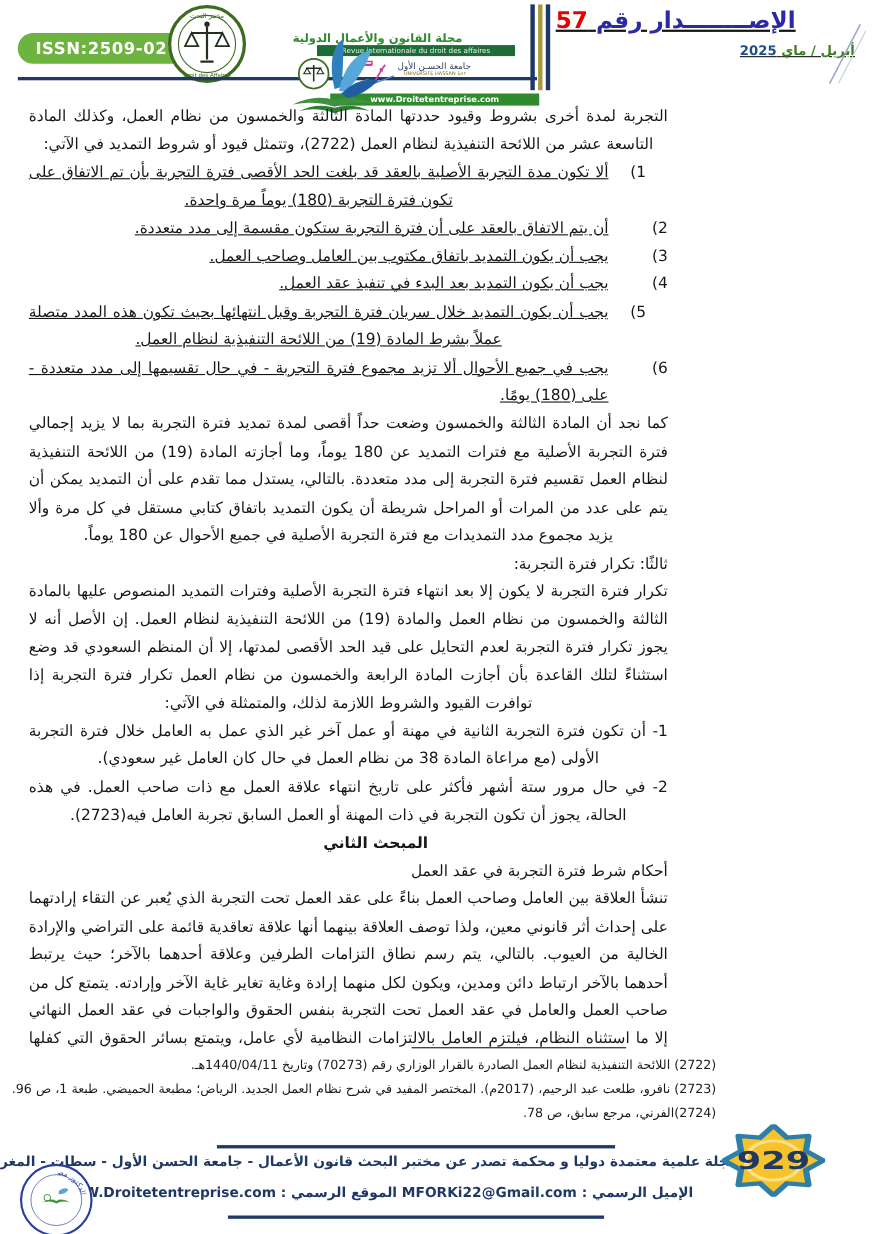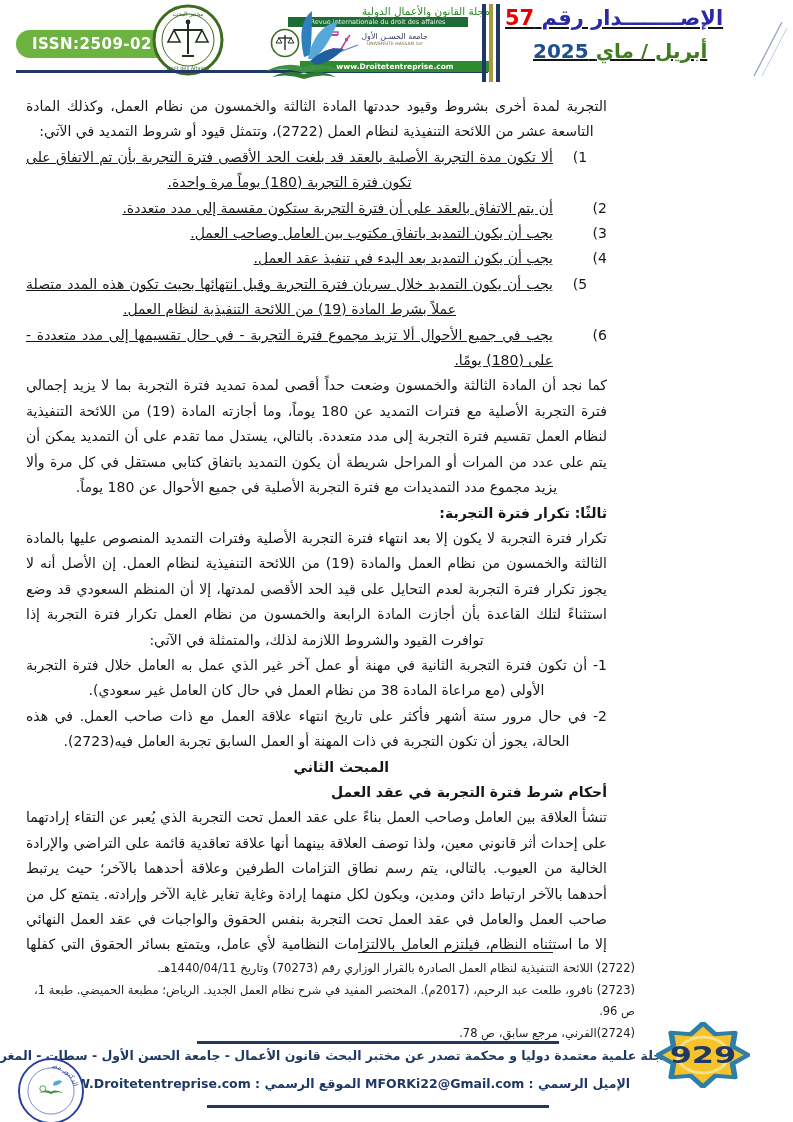--- a/index.html
+++ b/index.html
@@ -12,55 +12,55 @@
   
   .header { position:absolute; top:0; left:0; width:793px; height:92px; background:#fff; }
   .issn-pill {
     position:absolute; left:16px; top:30px; background:#6cb33f; color:#fff;
     font-weight:bold; font-size:15px; padding:5px 16px; border-radius:20px;
     letter-spacing:.5px; direction:ltr;
   }
   .lab-seal { position:absolute; left:152px; top:4px; width:72px; height:72px; }
   .header-rule { position:absolute; left:16px; top:70px; width:472px; border-top:3.5px solid #1f3864; }
   .mid-logo { position:absolute; left:266px; top:5px; width:224px; height:64px; background:#fff; }
-  .mid-title { color:#2e8b2e; font-weight:normal; font-size:10.5px; text-align:right; white-space:nowrap; }
+  .mid-title { color:#2e8b2e; font-weight:bold; font-size:10.5px; text-align:left; white-space:nowrap;margin-top:24px; }
   .mid-fr { background:#1d6b35; color:#eee; font-size:6.5px; text-align:center; padding:1px 0; width:180px; margin:0 auto; direction:ltr; }
   .mid-row { position:relative; height:34px; }
   .mini-seal { position:absolute; right:190px; top:1px; }
   .chart-ic { position:absolute; right:128px; top:2px; }
   .univ { position:absolute; right:62px; top:5px; text-align:center; width:66px; }
   .univ .uar { font-size:8px; color:#33415c; white-space:nowrap; }
   .univ .ufr { font-size:4.5px; color:#7a6a2f; direction:ltr; white-space:nowrap; }
   .bird { position:absolute; left:-14px; top:-22px; }
   .mid-web { background:#2e8b2e; color:#fff; font-size:7.5px; font-weight:bold; text-align:center; width:190px; padding:1px 0; direction:ltr; }
   .vbars { position:absolute; left:482px; top:4px; height:78px; display:flex; gap:3px; }
   .vbars span { display:block; width:4px; height:100%; }
   .vb-navy { background:#1f3864; }
   .vb-olive { background:#a89a3c; }
   .issue-block { position:absolute; left:505px; top:6px; width:272px; text-align:left;text-decoration:underline; }
   .issue-line1 { font-weight:bold; font-size:21px; color:#2a2aa5; white-space:nowrap; }
   .issue-line1 .num { color:#e60000; }
-  .issue-line2 { font-weight:bold; font-size:20px; color:#3f7d20; margin-top:9px; white-space:nowrap; padding-left:28px; }
+  .issue-line2 { font-weight:bold; font-size:12px; color:#3f7d20; margin-top:9px; white-space:nowrap; padding-left:28px;text-align:right; }
   .issue-line2 .yr { color:#1f4e8c; }
   .slashes { position:absolute; left:748px; top:18px; }
   
   .doc-body {
     position:absolute; top:94px; left:0; width:633px; padding:0 26px;
     font-size:14px; line-height:25.4px; text-align:justify; color:#161616;
   }
   .doc-body p { text-align:justify; }
   .center-last { text-align-last:center; }
   .item { display:flex; }
   .item .num { flex:0 0 54px; text-align:right; }
   .item .itext { flex:1 1 auto; text-align:justify;text-decoration:underline; }
   .item.center-last .itext { text-align-last:center; }
-  .bhead { font-weight:bold; }
+  .bhead { font-weight:normal; }
   .h-mabhath { font-weight:bold; text-align:right; padding-left:0; padding-right:218px; }
   
-  .footnotes { position:absolute; top:952px; left:0; width:661px; padding:0 26px; background:#fff; }
+  .footnotes { position:absolute; top:952px; left:0; width:661px; padding:0 10px; background:#fff; }
   .fnsep { width:195px; border-top:1.8px solid #1a1a1a; margin-right:82px; margin-bottom:5px; }
   .fn { font-size:11.5px; line-height:21.5px; text-align:right; color:#1a1a1a; }
   
   .rule-top { position:absolute; left:197px; top:1041px; width:362px; border-top:3.5px solid #1f3864; }
   .rule-bottom { position:absolute; left:207px; top:1105px; width:342px; border-top:3.5px solid #1f3864; }
   .footer-l1 { position:absolute; left:110px; top:1048px; width:560px; text-align:center;
     color:#1f3864; font-weight:bold; font-size:12.5px; white-space:nowrap; }
   .footer-l2 { position:absolute; left:150px; top:1076px; width:480px; text-align:center;
     color:#1f3864; font-weight:bold; font-size:12.5px; white-space:nowrap; }
   .badge { position:absolute; left:656px; top:1022px; }

